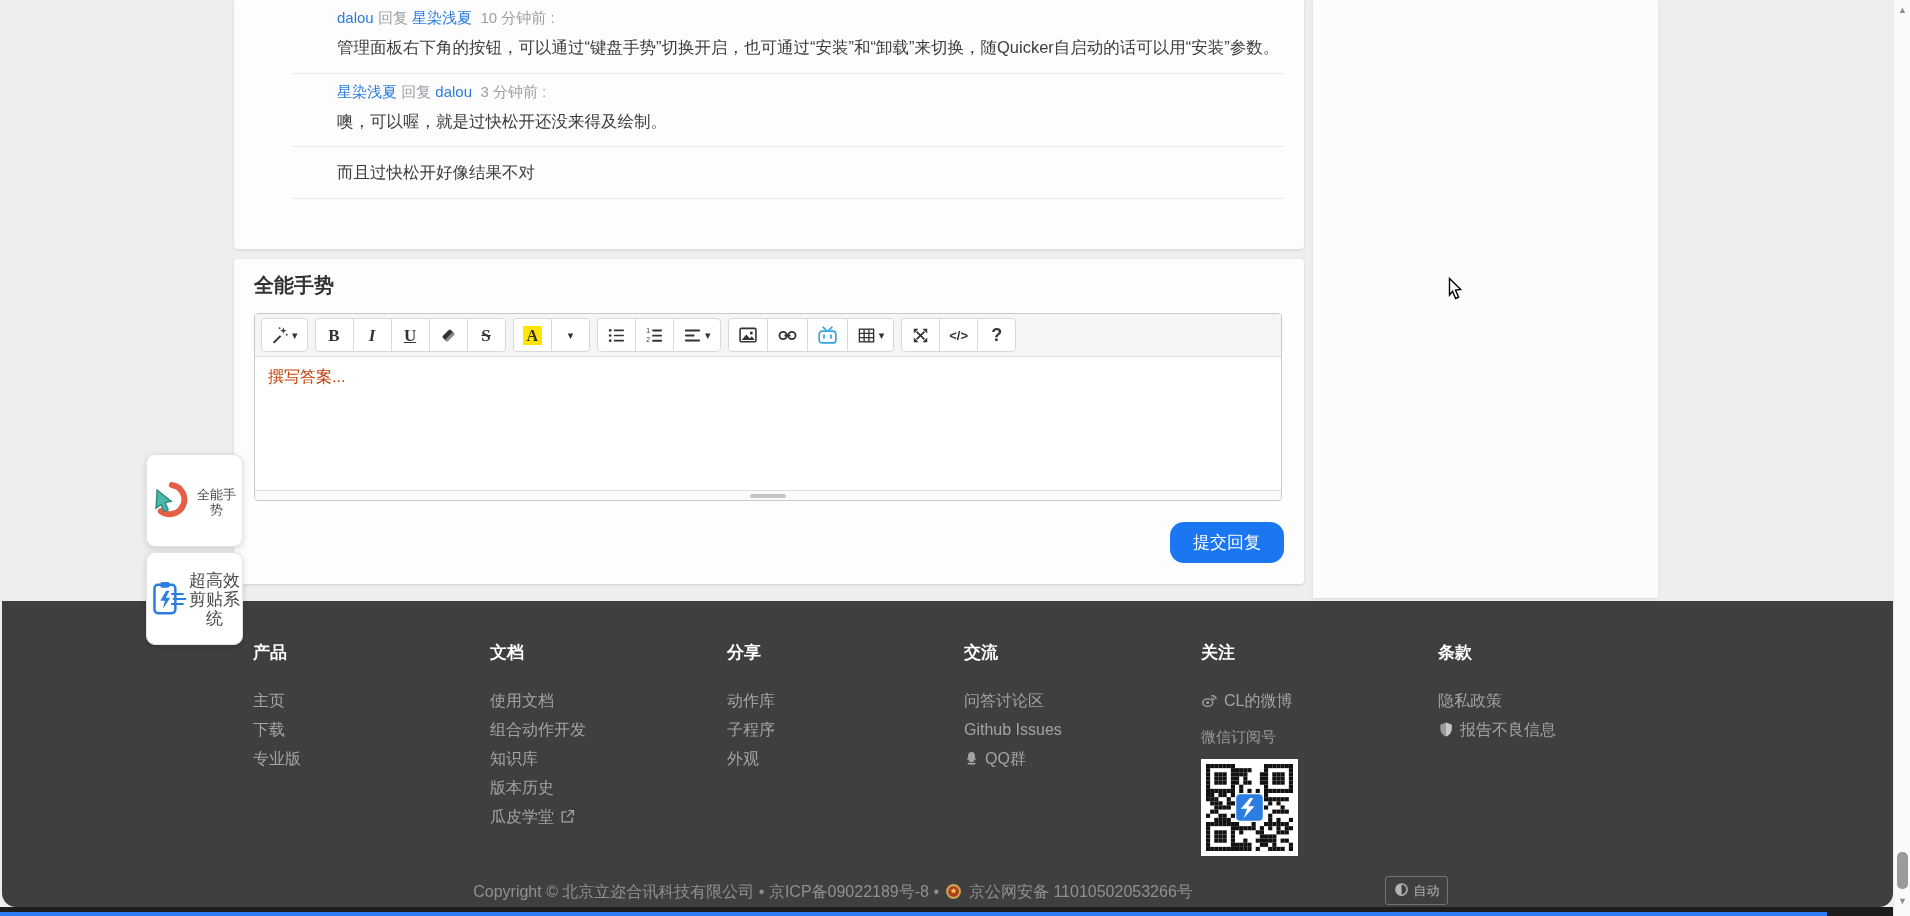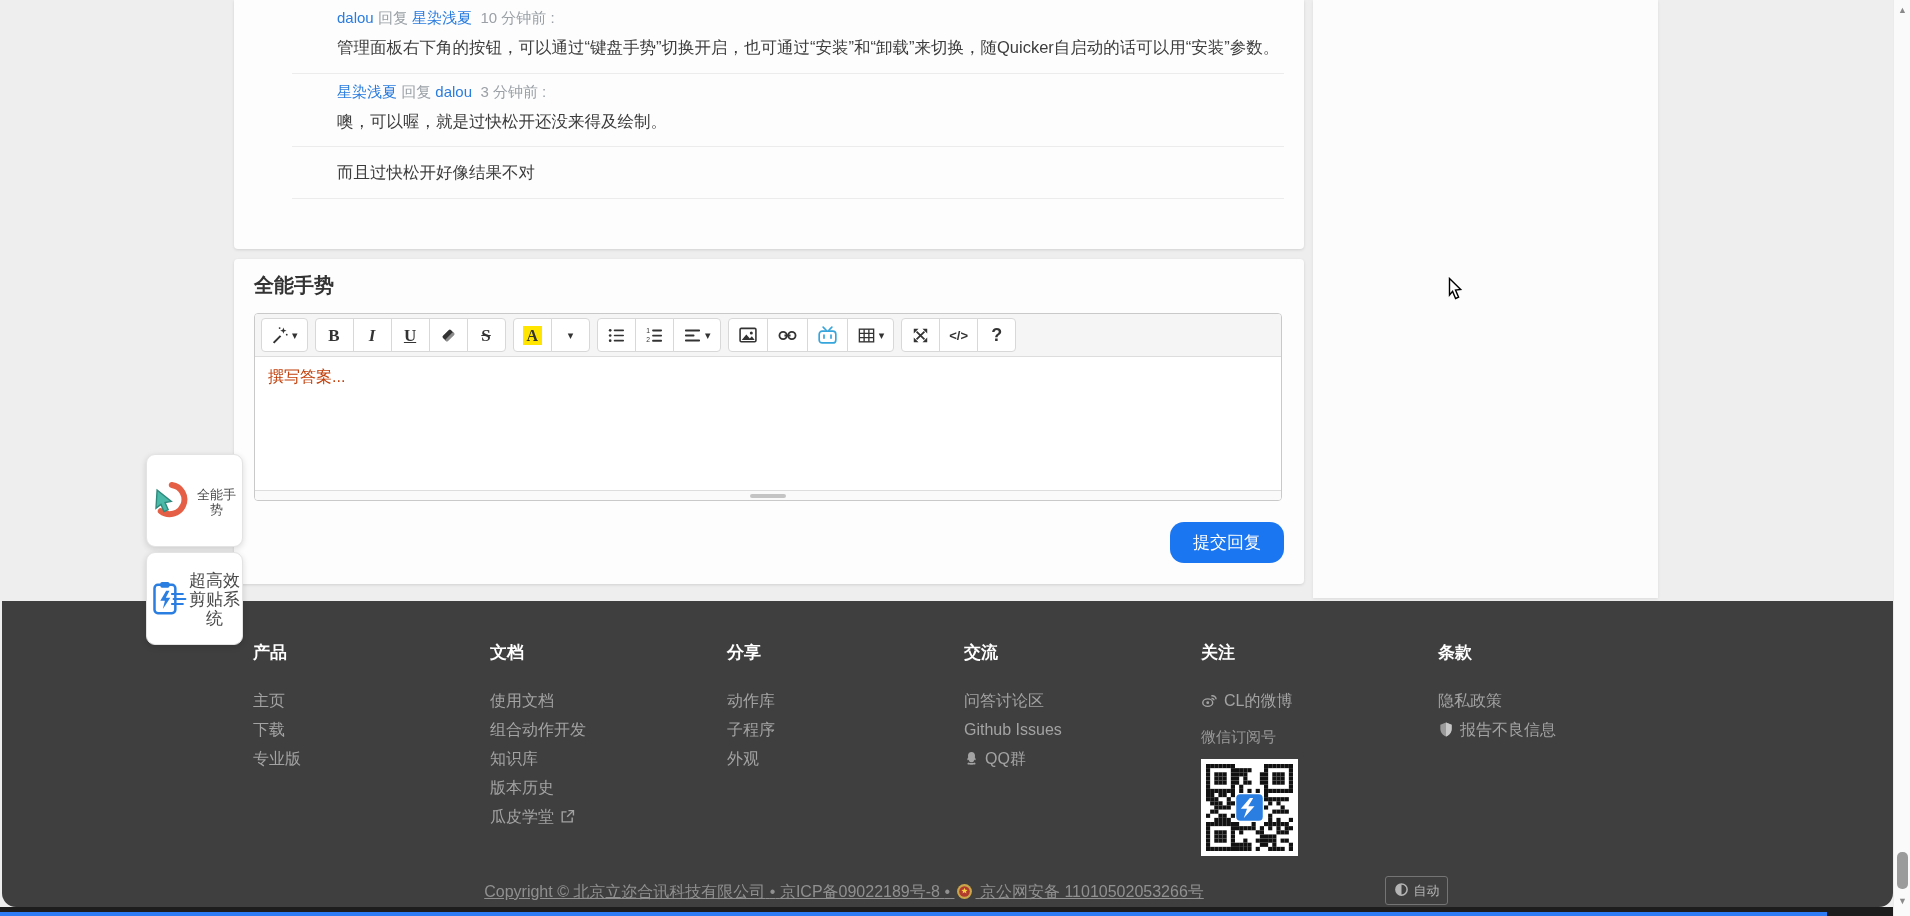--- a/index.html
+++ b/index.html
@@ -58,21 +58,21 @@
   .footer{position:absolute;left:2px;top:601px;width:1891px;height:306px;background:#3f3f3f;
     border-radius:0 0 14px 14px;color:#a3a3a3;}
   .footer-cols{position:absolute;left:251px;top:40px;display:flex;}
   .fcol{width:237px;}
   .fcol h3{margin:0 0 22px 0;font-size:17px;color:#fff;font-weight:bold;}
   .fcol ul{list-style:none;margin:0;padding:0;}
   .fcol li{line-height:29px;font-size:16px;}
   .fcol a{color:#a3a3a3;text-decoration:none;cursor:pointer;display:inline-flex;align-items:center;gap:6px;}
   .sub-label{margin-top:4px;font-size:15px;color:#9a9a9a;line-height:29px;}
   .qr{margin-top:8px;width:97px;height:97px;background:#fff;padding:5px;position:relative;}
-  .copyright{position:absolute;left:12px;top:281px;width:1660px;text-align:center;font-size:16px;color:#909090;text-decoration:underline;}
+  .copyright{position:absolute;left:1px;top:281px;width:1660px;text-align:center;font-size:16px;color:#909090;}
   .copyright a{color:#909090;text-decoration:none;}
   .copyright .emblem{vertical-align:-3px;margin:0 2px;}
   .theme-toggle{position:absolute;left:1383px;top:275px;width:63px;height:29px;border:1px solid #747474;border-radius:3px;
     display:flex;align-items:center;justify-content:center;gap:5px;color:#b5b5b5;font-size:13px;cursor:pointer;background:transparent;}
   .below-footer{position:absolute;left:0;top:907px;width:1893px;height:9px;background:#1d1d1d;}
   .blue-bar{position:absolute;left:0;top:912px;width:1827px;height:4px;background:#2e7bf6;z-index:5;}
 
   
   .scrollbar{position:absolute;right:0;top:0;width:17px;height:916px;background:#fafafa;border-left:1px solid #ebebeb;z-index:40;}
   .sb-arrow{position:absolute;left:0;width:17px;height:14px;display:flex;align-items:center;justify-content:center;

